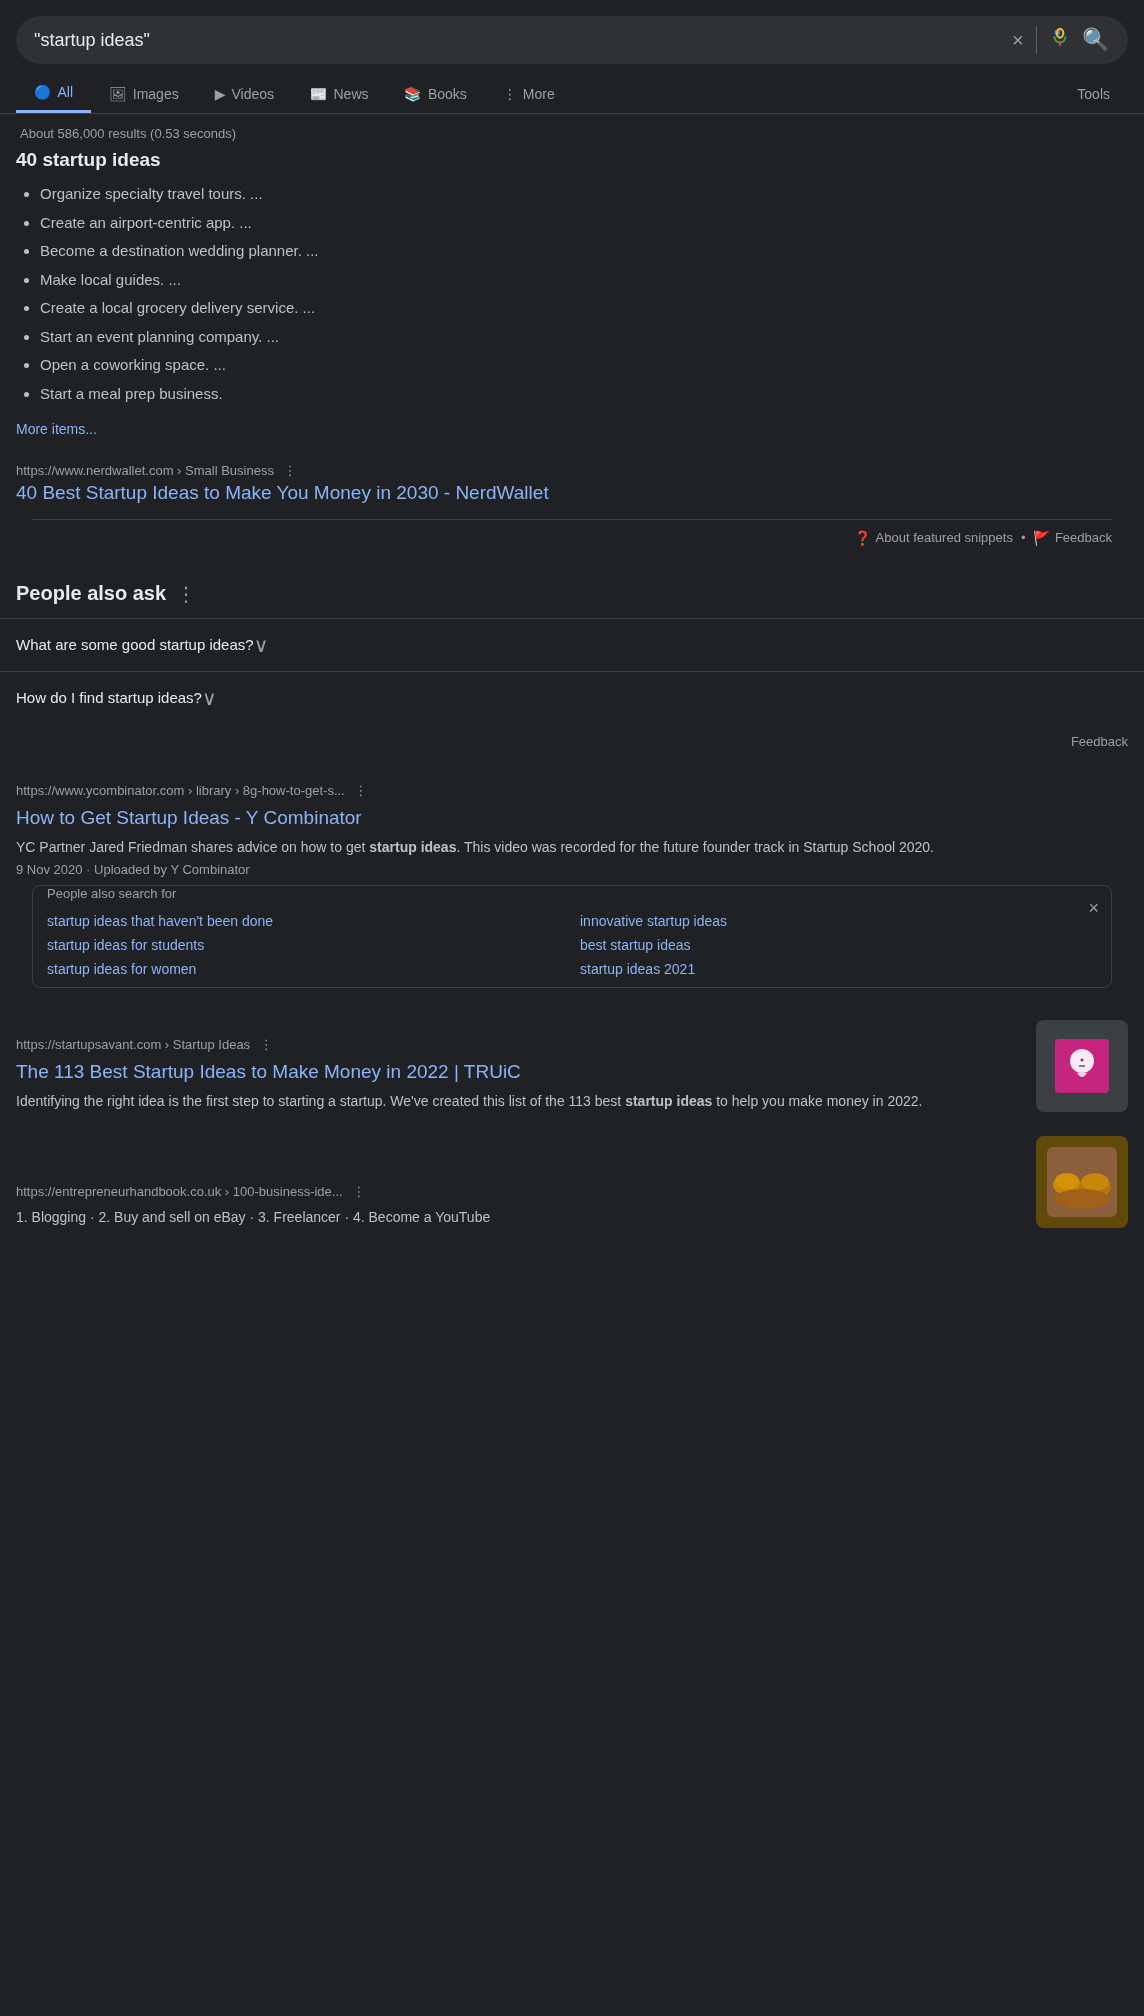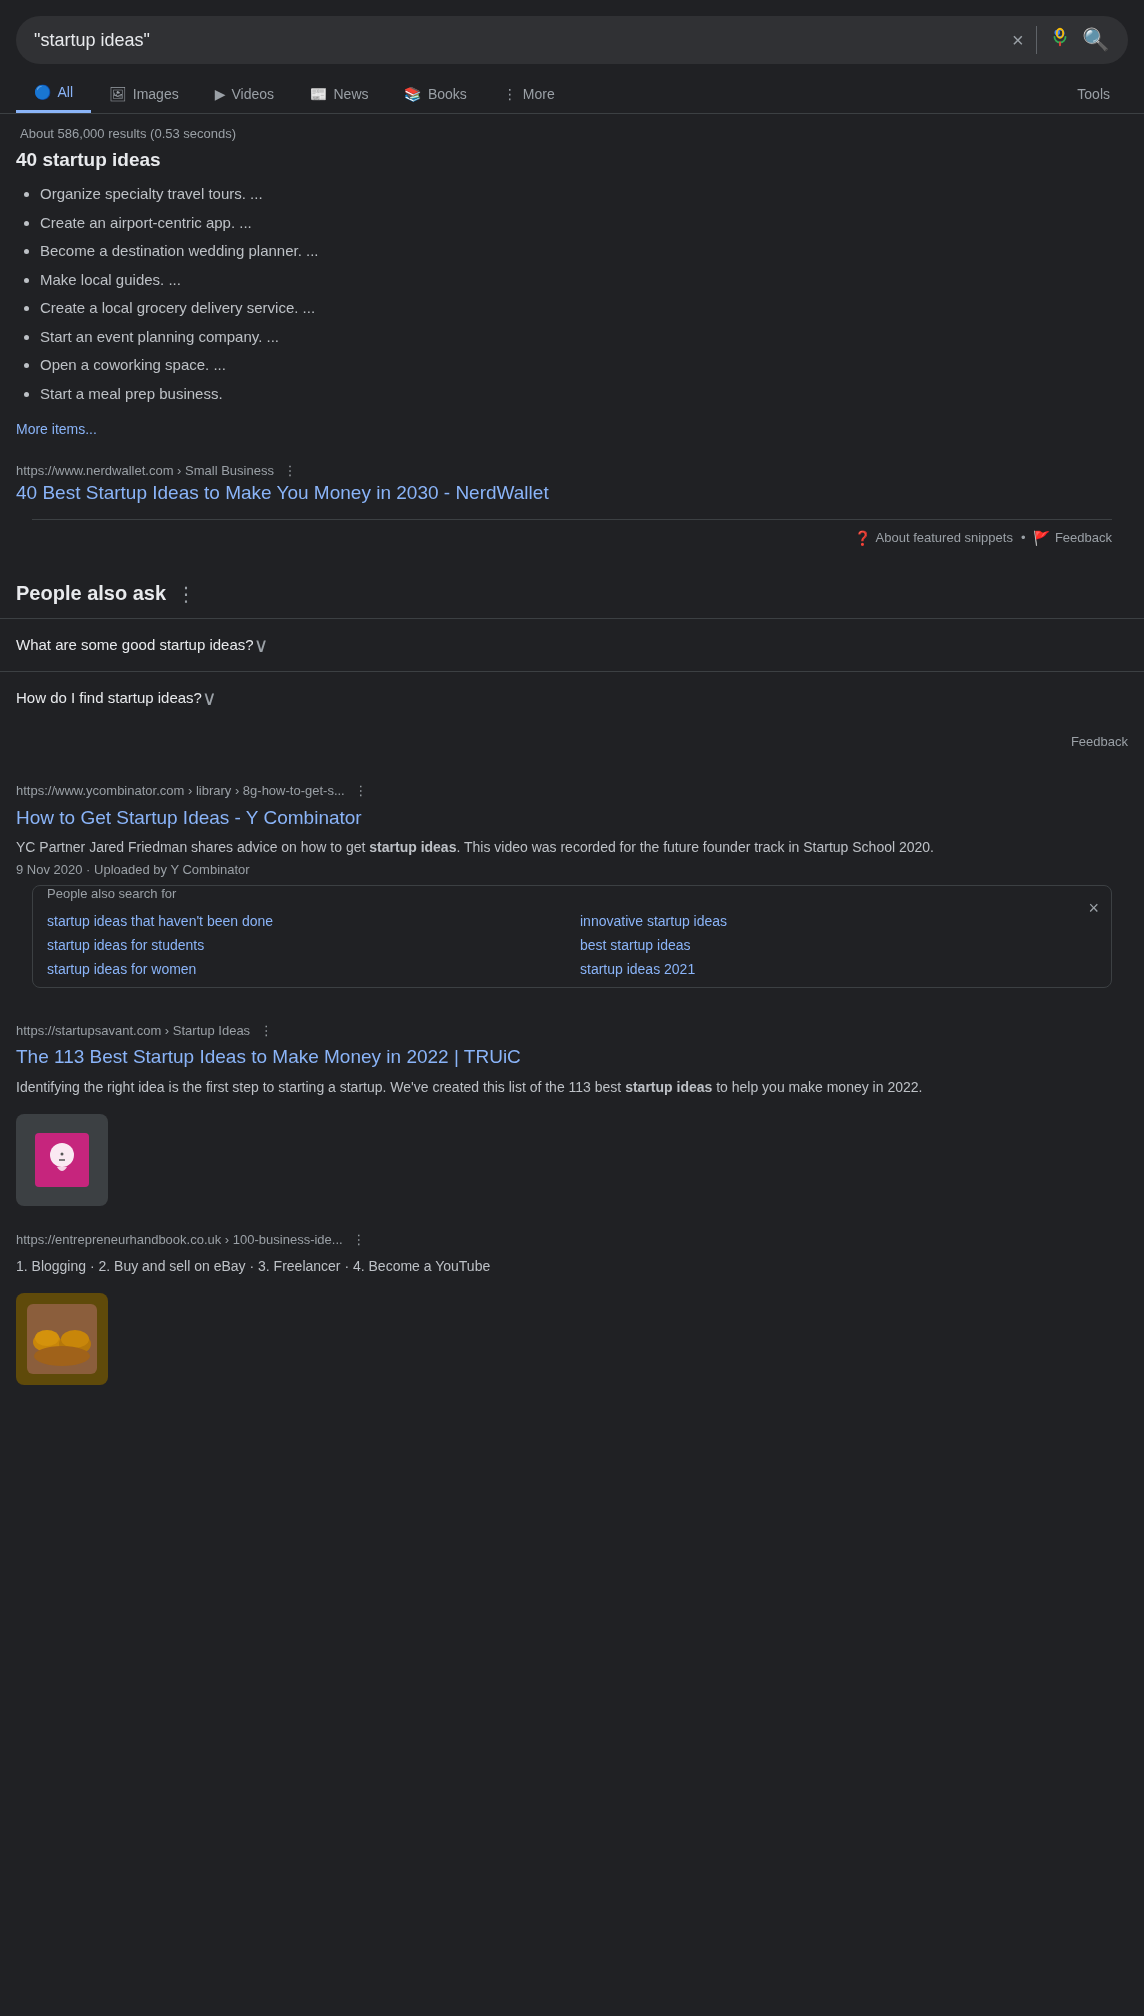--- a/index.html
+++ b/index.html
@@ -226,23 +226,22 @@
       line-height: 1.5;
       margin-top: 6px;
     }
     .result-date {
       font-size: 13px;
       color: #9aa0a6;
       margin-top: 4px;
     }
     .result-with-image {
       display: flex;
-      align-items: flex-start;
-      gap: 16px;
-      flex-direction: column;
+      align-items: flex-end;
+      gap: 28px;
     }
     .result-text-part {
       flex: 1;
     }
     .result-image {
       width: 92px;
       height: 92px;
       border-radius: 8px;
       background: #303134;
       flex-shrink: 0;

